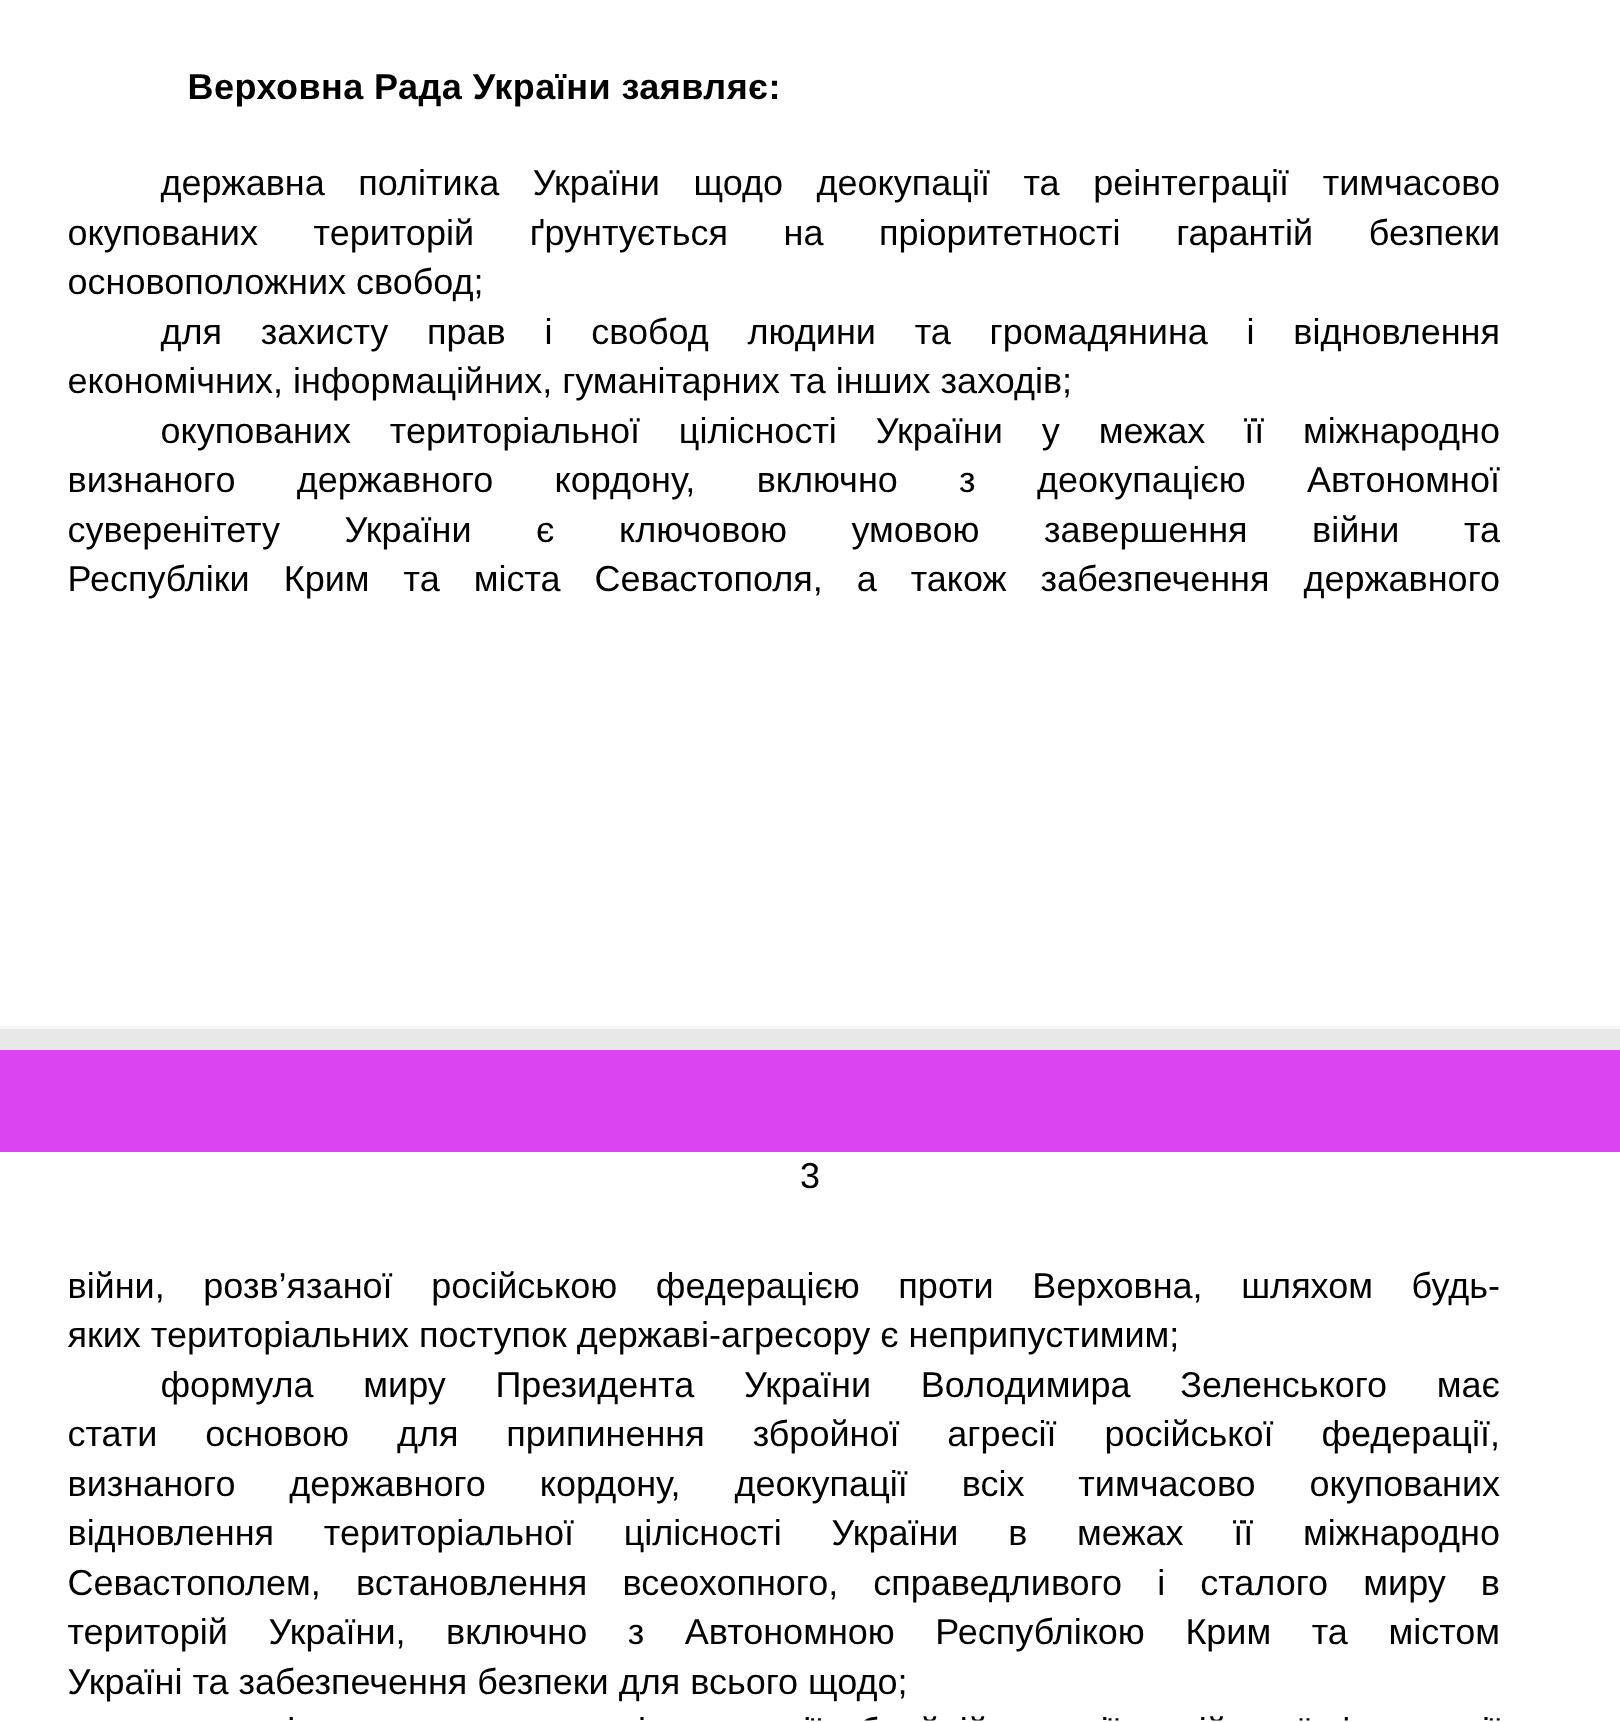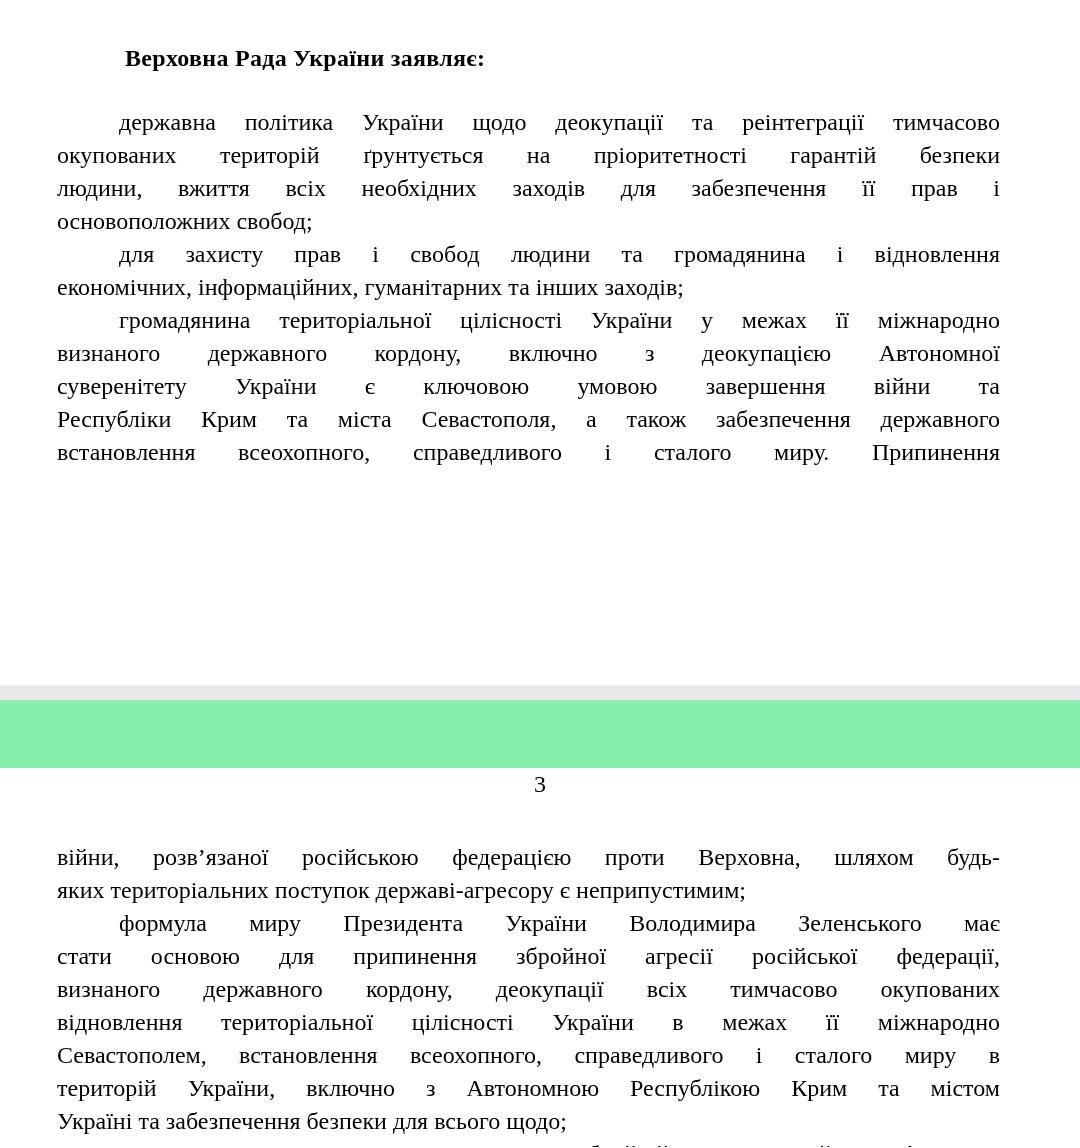--- a/index.html
+++ b/index.html
@@ -5,40 +5,39 @@
   html, body {
     margin: 0;
     padding: 0;
     background: #ffffff;
   }
   .viewport {
     position: relative;
     width: 1080px;
     height: 1148px;
     overflow: hidden;
-    background: #86efac;
+    background: #d946ef;
     color: #000000;
-    font-family: Liberation Serif, serif;
+    font-family: Liberation Sans, sans-serif;
     font-size: 24px;
   }
   .page {
     box-sizing: border-box;
     background: #ffffff;
   }
   .page-2 {
     height: 684px;
     padding-top: 42px;
   }
   .page-3 {
     height: 448px;
   }
   .content {
     padding-left: 45px;
     padding-right: 80px;
-    margin-left: 12px;
   }
   .heading {
     margin: 0 80px 0 63px;
     text-indent: 62px;
     font-weight: bold;
     font-size: 24px;
     line-height: 33px;
     height: 33px;
     letter-spacing: 0.3px;
   }
@@ -90,33 +89,31 @@
 <div class="viewport">
 
   <section class="page page-2">
     <div class="heading">Верховна Рада України заявляє:</div>
     <div class="heading-gap"></div>
 
     <div class="content">
       <div class="para">
         <div class="line indent">державна політика України щодо деокупації та реінтеграції тимчасово</div>
         <div class="line">окупованих територій ґрунтується на пріоритетності гарантій безпеки</div>
-        <div class="line">людини, вжиття всіх необхідних заходів для забезпечення її прав і</div>
         <div class="line last">основоположних свобод;</div>
       </div>
       <div class="para">
         <div class="line indent">для захисту прав і свобод людини та громадянина і відновлення</div>
         <div class="line last">економічних, інформаційних, гуманітарних та інших заходів;</div>
       </div>
       <div class="para">
-        <div class="line indent">громадянина територіальної цілісності України у межах її міжнародно</div>
+        <div class="line indent">окупованих територіальної цілісності України у межах її міжнародно</div>
         <div class="line">визнаного державного кордону, включно з деокупацією Автономної</div>
         <div class="line">суверенітету України є ключовою умовою завершення війни та</div>
         <div class="line">Республіки Крим та міста Севастополя, а також забезпечення державного</div>
-        <div class="line">встановлення всеохопного, справедливого і сталого миру. Припинення</div>
       </div>
     </div>
   </section>
 
   <div class="page-separator"></div>
 
   <section class="page page-3">
     <div class="page-number">3</div>
 
     <div class="content page3-body">

